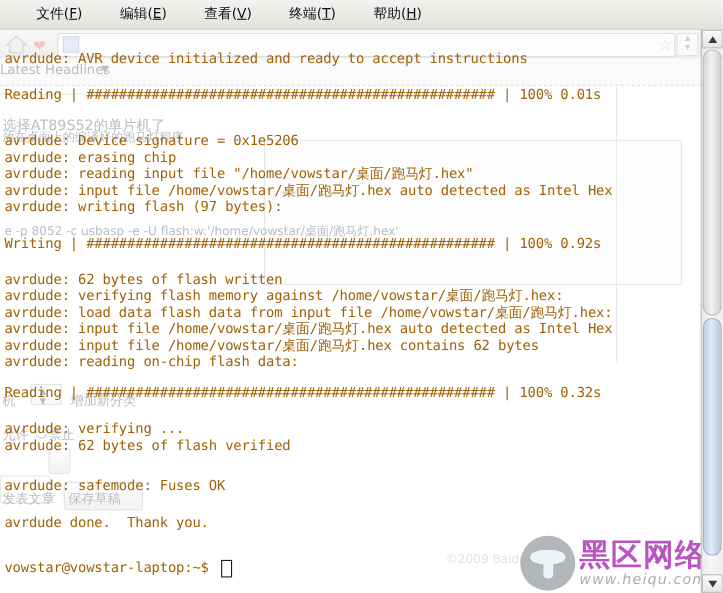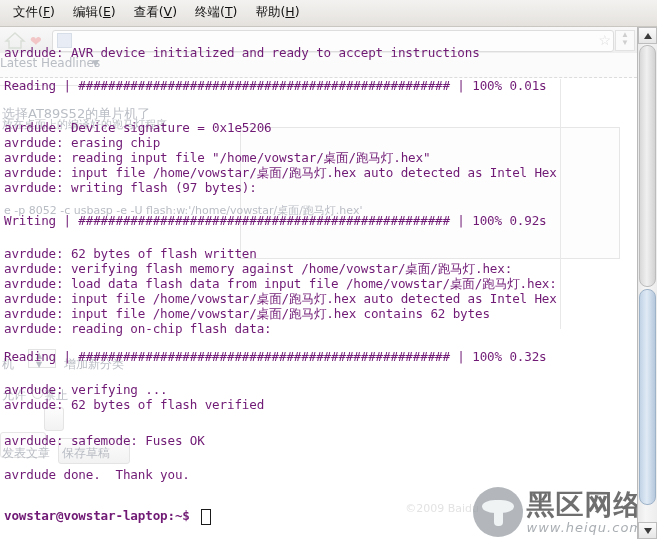--- a/index.html
+++ b/index.html
@@ -28,23 +28,24 @@
   
   #menubar {
     position: absolute;
     left: 0; top: 0;
     width: 657px;
     height: 27px;
     background: linear-gradient(to bottom, #f3f2f0 0%, #eceae7 52%, #e4e1dd 100%);
     border-bottom: 1px solid #c9c6c1;
     display: flex;
     align-items: center;
-    padding-left: 4px;
+    padding-left: 24px;
     box-sizing: border-box;
     z-index: 50;
+    gap: 16px;
   }
   .menu-item {
     font-family: "DejaVu Sans", "Liberation Sans", sans-serif;
     font-size: 12.5px;
     color: #111111;
     padding: 2px 9px 3px 9px;
     white-space: nowrap;
     cursor: default;
     letter-spacing: 0px;
   }
@@ -165,21 +166,21 @@
     z-index: 20;
     overflow: hidden;
     pointer-events: none;
   }
   .tline {
     position: absolute;
     left: 4px;
     font-family: "DejaVu Sans Mono", "Liberation Mono", monospace;
     font-size: 12.6px;
     line-height: 15px;
-    color: #701a75;
+    color: #a16207;
     white-space: pre;
     letter-spacing: -0.15px;
   }
   #cursor {
     position: absolute;
     width: 8px;
     height: 14px;
     border: 1.3px solid #1a1a1a;
     background: transparent;
     z-index: 22;
@@ -218,21 +219,21 @@
     left: 21px; top: 22px;
     width: 9px; height: 17px;
     border-radius: 0 0 4px 4px;
     background: #eceff1;
   }
   #wm-textwrap { display: flex; flex-direction: column; line-height: 1; }
   #wm-cn {
     font-family: "DejaVu Sans", sans-serif;
     font-size: 28px;
     font-weight: bold;
-    color: #404040;
+    color: #a21caf;
     letter-spacing: 1px;
   }
   #wm-url {
     font-family: "DejaVu Sans", sans-serif;
     font-size: 13px;
     font-style: italic;
     color: #8d9399;
     letter-spacing: 1px;
     margin-top: 2px;
   }
@@ -398,21 +399,21 @@
         <div class="tline" style="top: 234px;">avrdude: verifying flash memory against /home/vowstar/桌面/跑马灯.hex:</div>
         <div class="tline" style="top: 249px;">avrdude: load data flash data from input file /home/vowstar/桌面/跑马灯.hex:</div>
         <div class="tline" style="top: 264px;">avrdude: input file /home/vowstar/桌面/跑马灯.hex auto detected as Intel Hex</div>
         <div class="tline" style="top: 279px;">avrdude: input file /home/vowstar/桌面/跑马灯.hex contains 62 bytes</div>
         <div class="tline" style="top: 294px;">avrdude: reading on-chip flash data:</div>
         <div class="tline" style="top: 322px;">Reading | ################################################## | 100% 0.32s</div>
         <div class="tline" style="top: 355px;">avrdude: verifying ...</div>
         <div class="tline" style="top: 370px;">avrdude: 62 bytes of flash verified</div>
         <div class="tline" style="top: 406px;">avrdude: safemode: Fuses OK</div>
         <div class="tline" style="top: 440px;">avrdude done.  Thank you.</div>
-        <div class="tline" style="top: 481px; font-weight: bold;">vowstar@vowstar-laptop:~$</div>
+        <div class="tline" style="top: 481px;">vowstar@vowstar-laptop:~$</div>
       </div>
     <div id="cursor" style="top: 482px; left: 201px;"></div>
   </div>
 
   <div id="baidu-copy">©2009 Baidu</div>
 
   <div id="watermark">
     <div id="wm-circle"></div>
     <div id="wm-textwrap">
       <div id="wm-cn">黑区网络</div>

